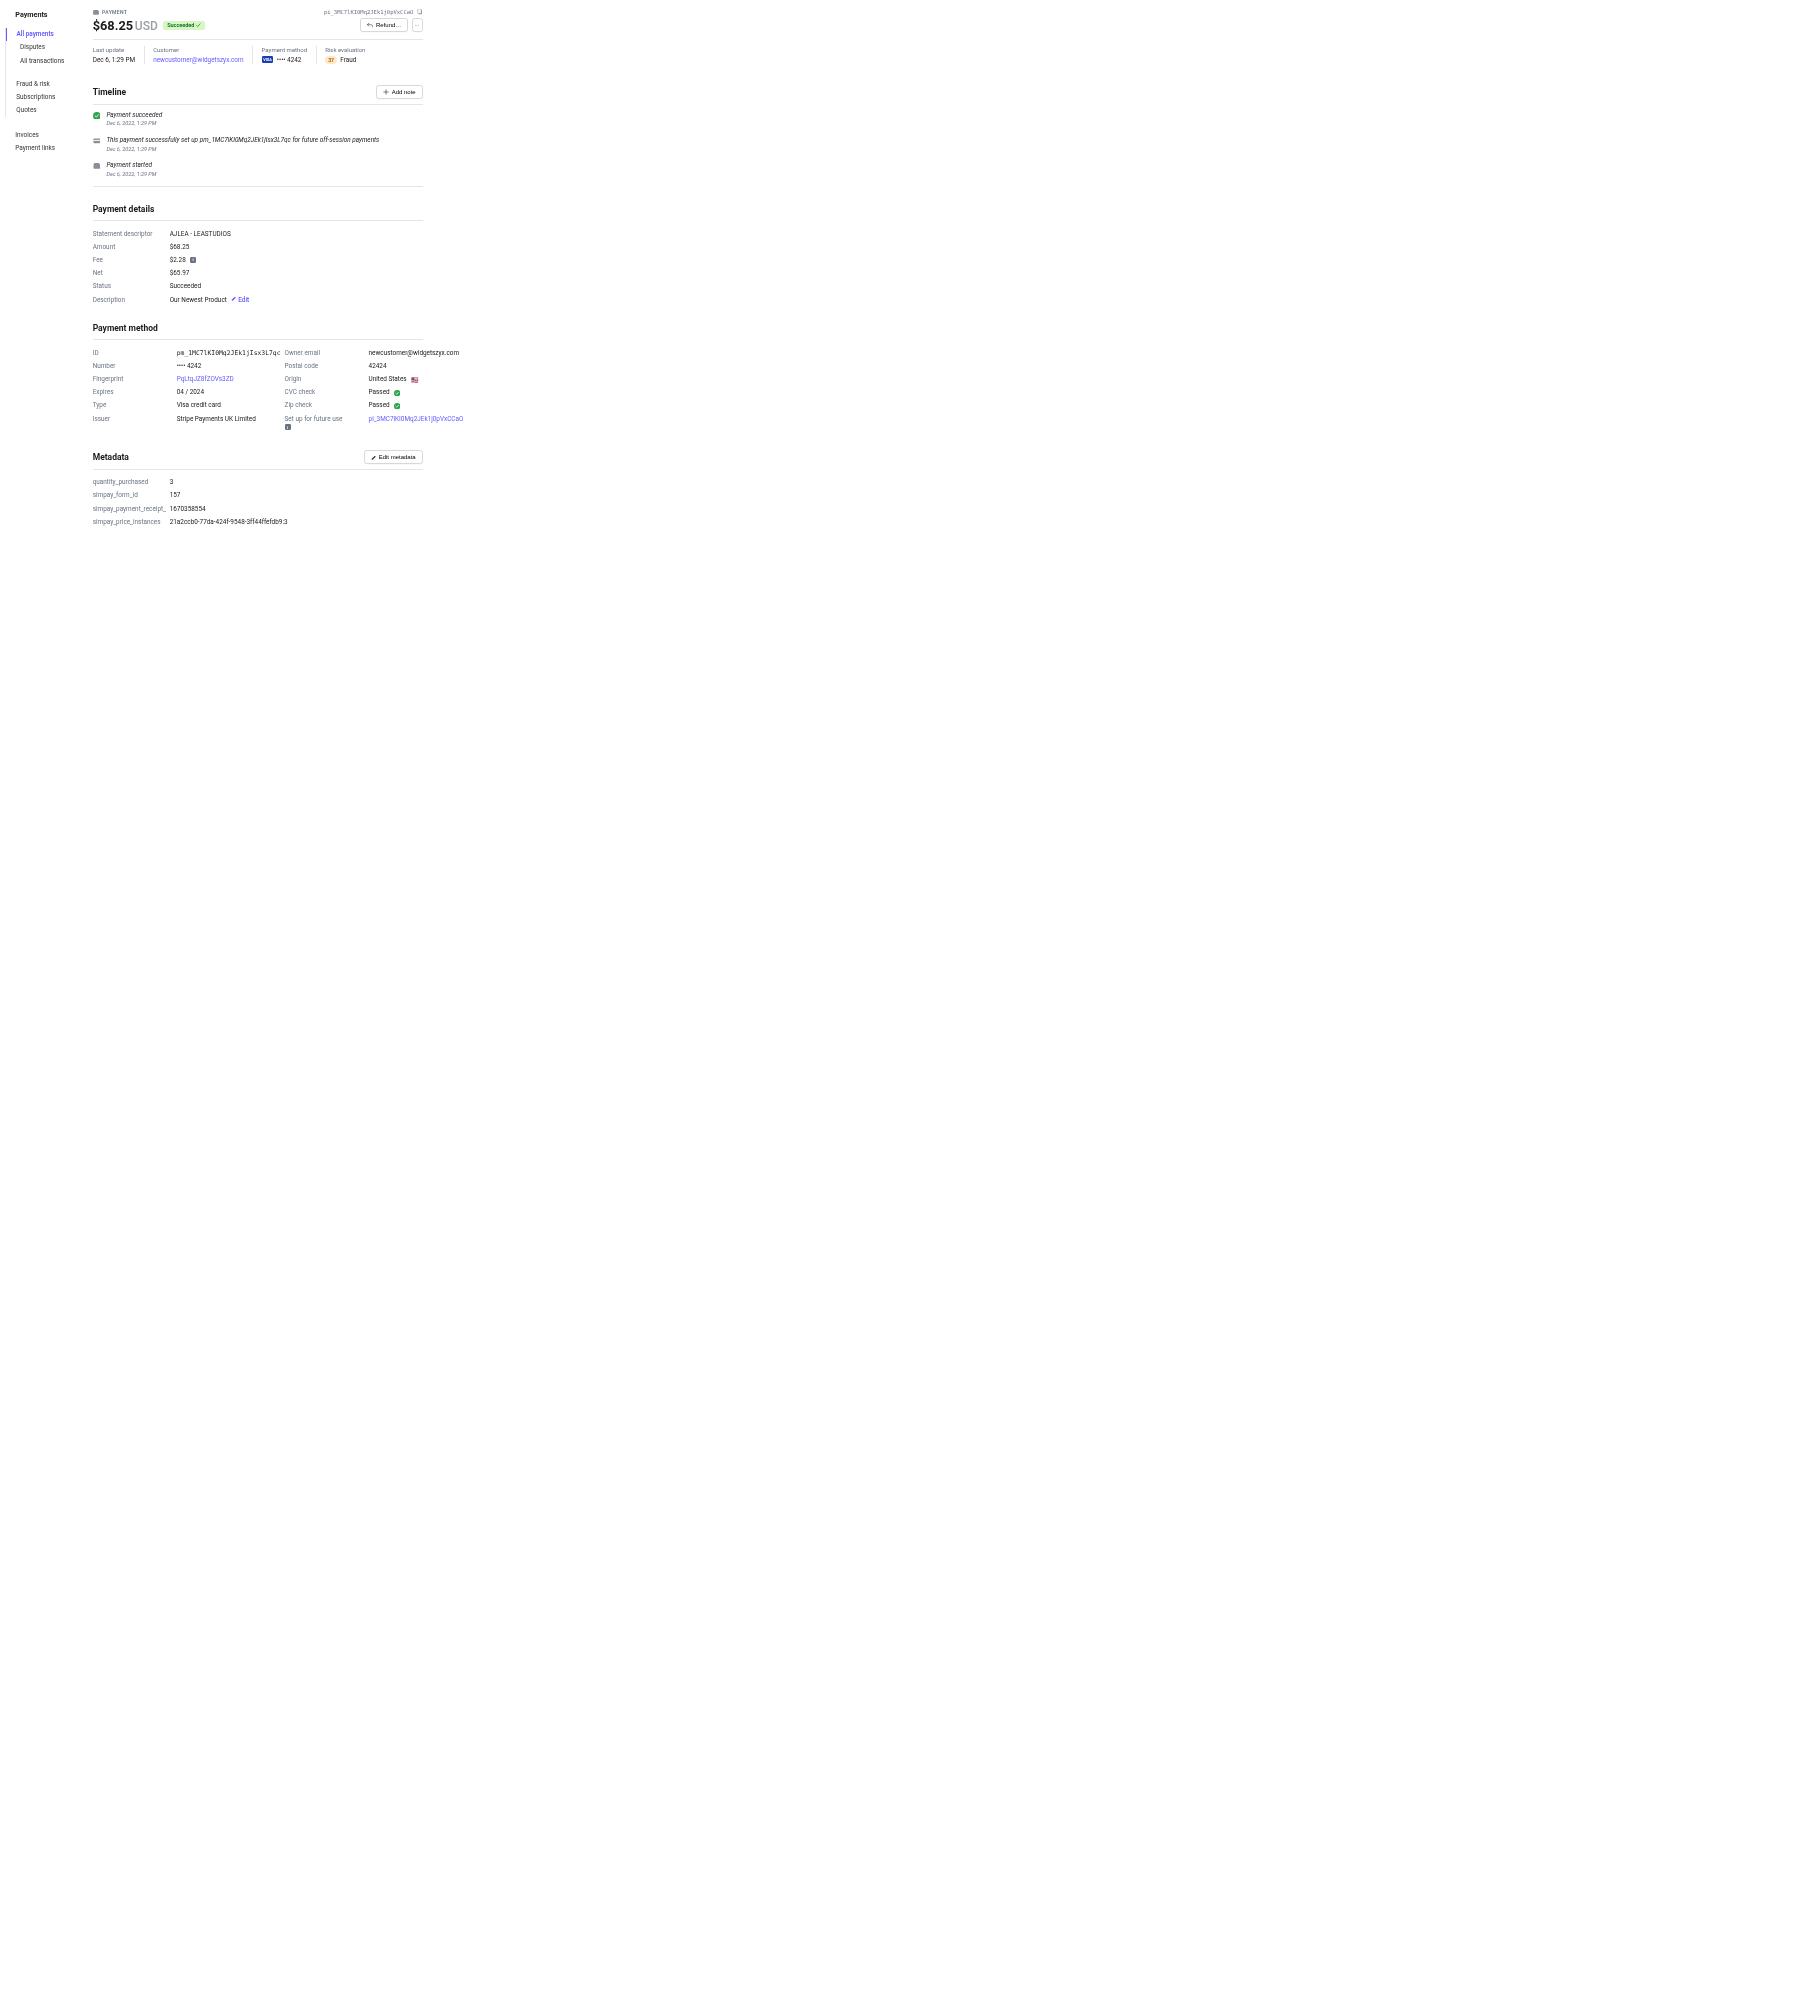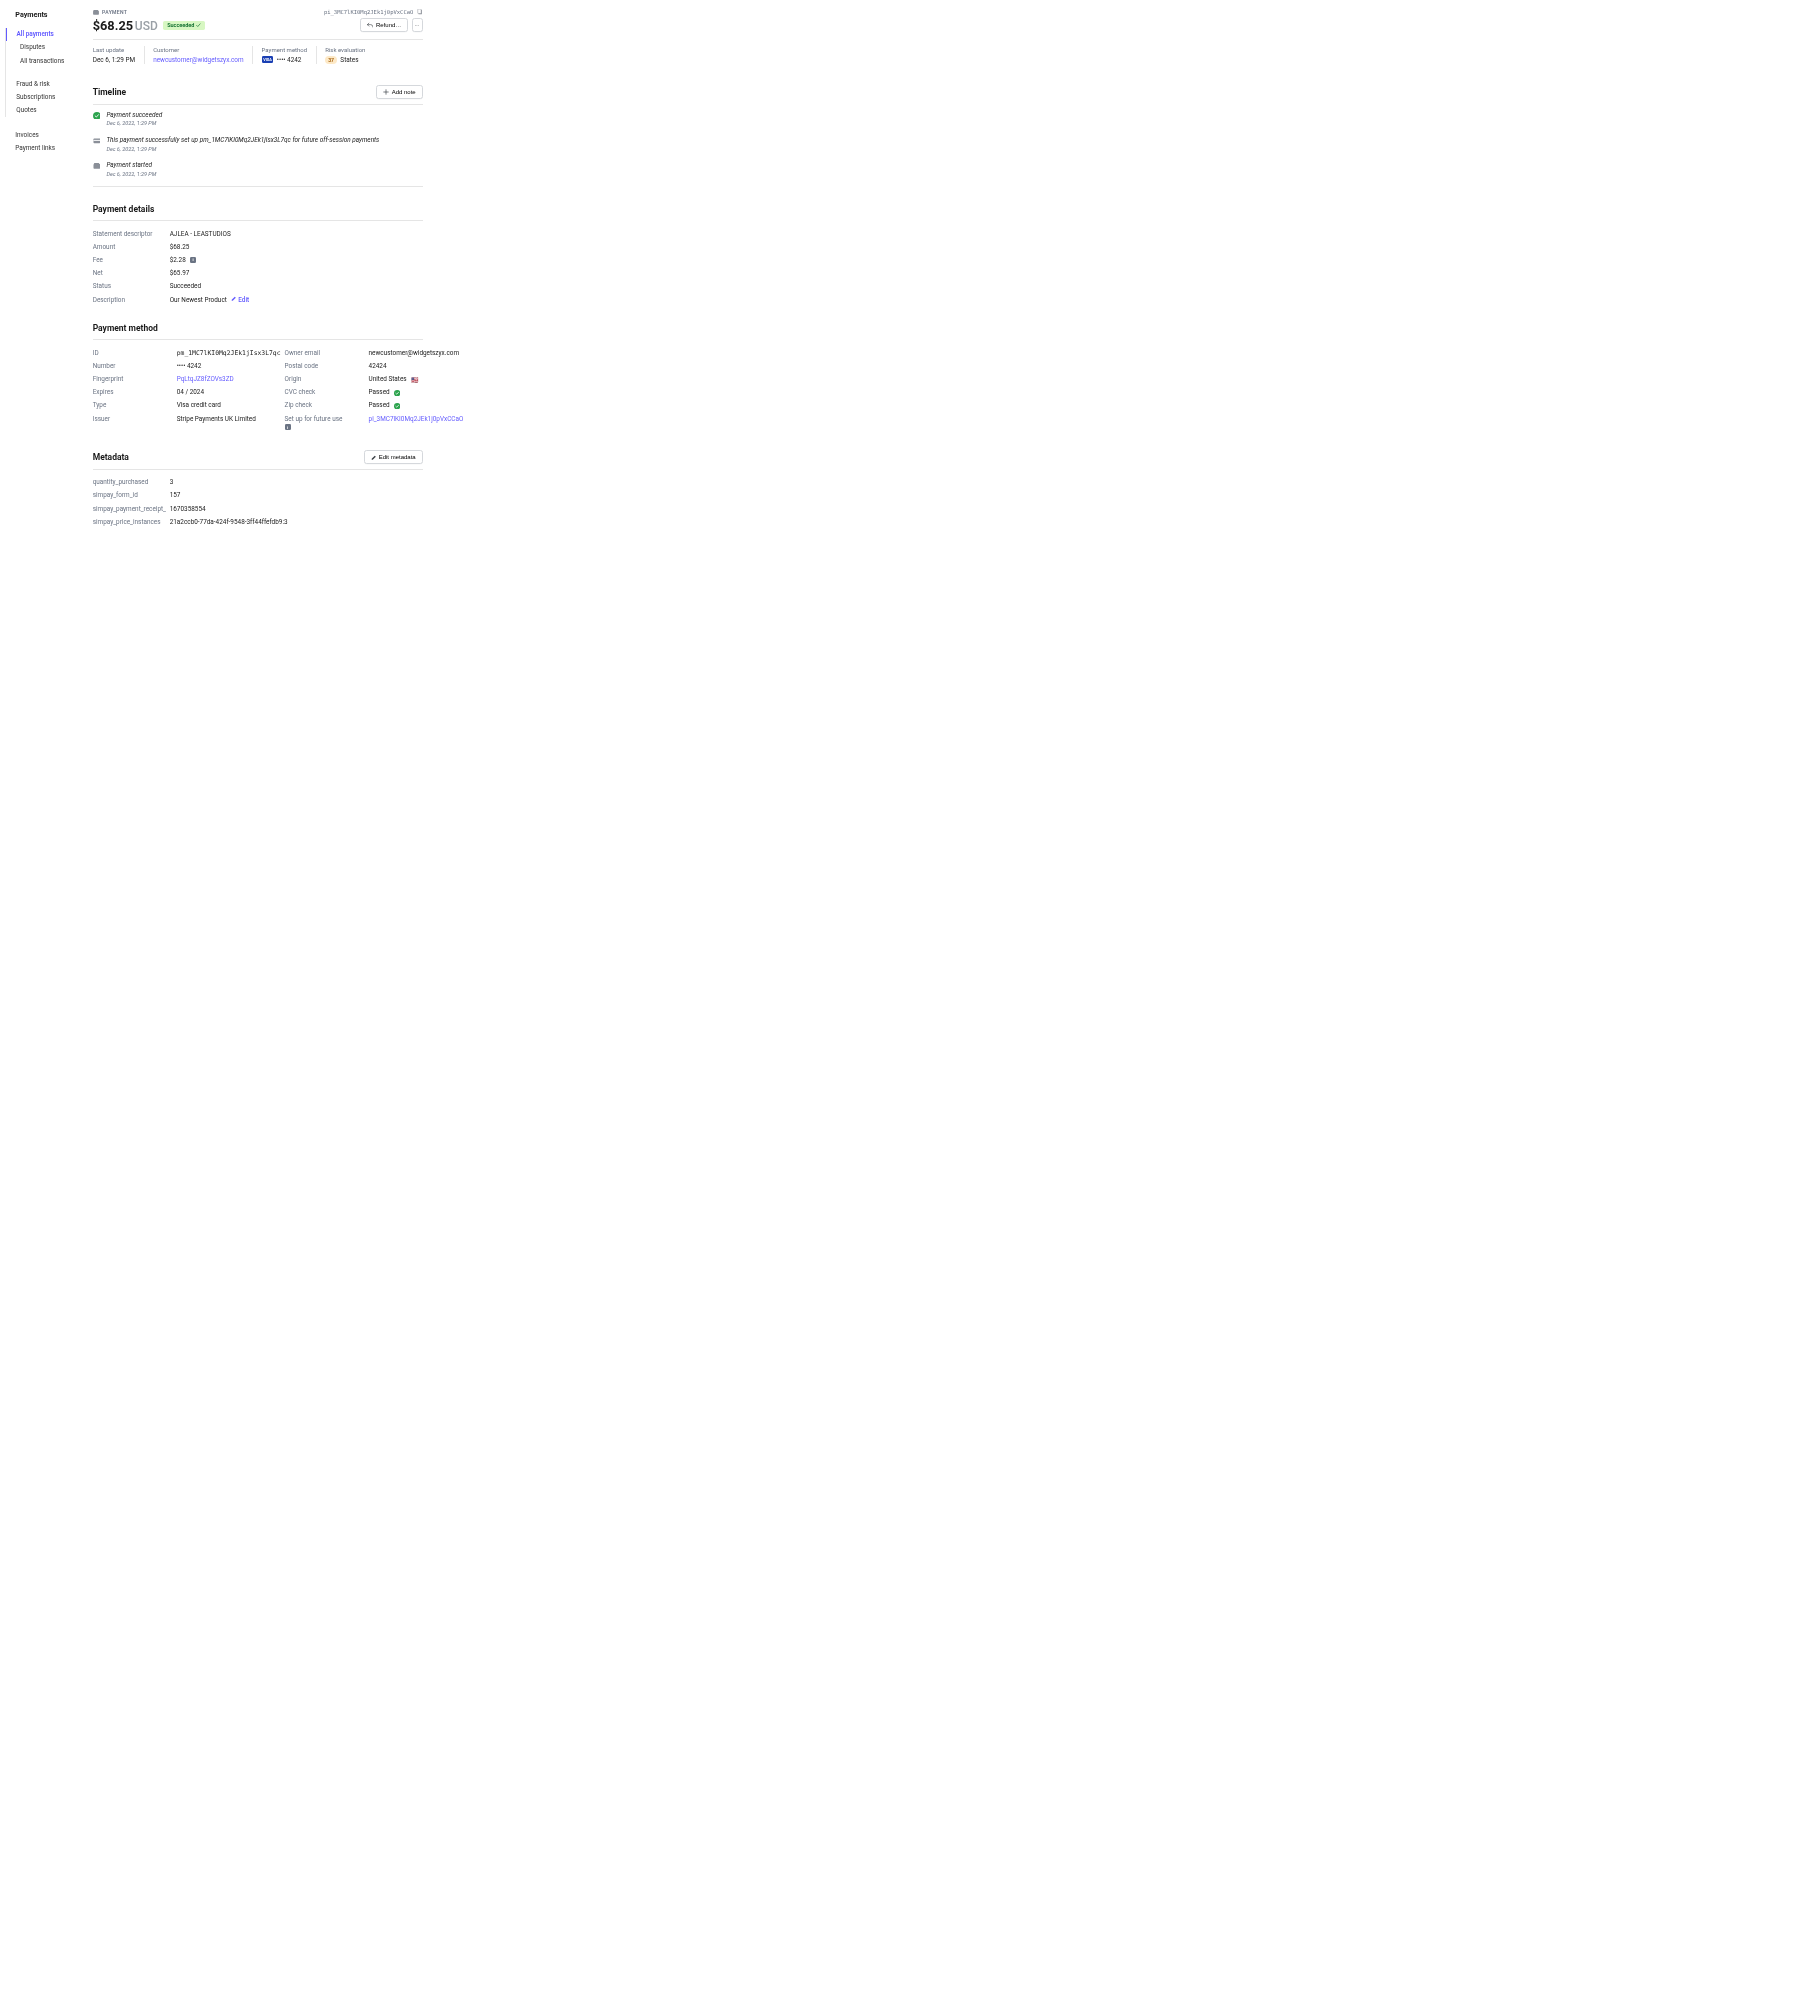--- a/index.html
+++ b/index.html
@@ -242,21 +242,21 @@
         <div class="summary-label">Payment method</div>
         <div class="summary-value">
           <span class="visa-badge">VISA</span>
           <span>•••• 4242</span>
         </div>
       </div>
       <div class="summary-cell">
         <div class="summary-label">Risk evaluation</div>
         <div class="summary-value">
           <span class="risk-badge">37</span>
-          <span>States</span>
+          <span>Fraud</span>
         </div>
       </div>
     </div>
 
     <div class="section">
       <div class="section-head">
         <div class="section-title">Timeline</div>
         <button class="btn">
           <svg class="add-icon" viewBox="0 0 16 16" fill="none" stroke="#3a3f45" stroke-width="1.8" stroke-linecap="round">
               <line x1="8" y1="2" x2="8" y2="14"></line>

